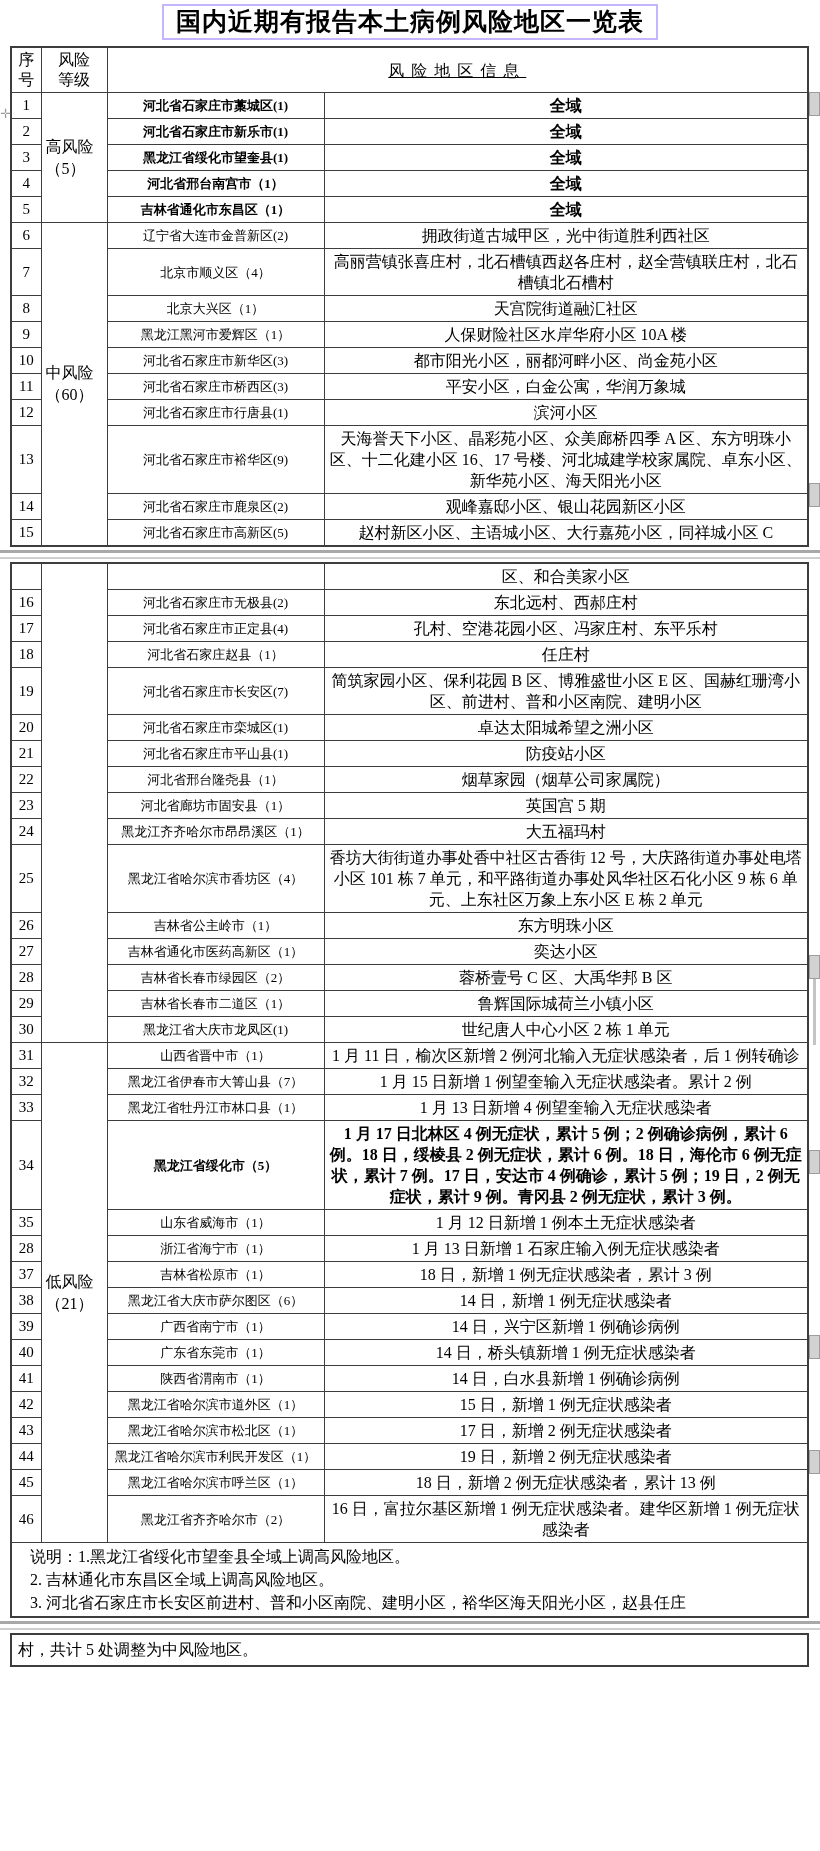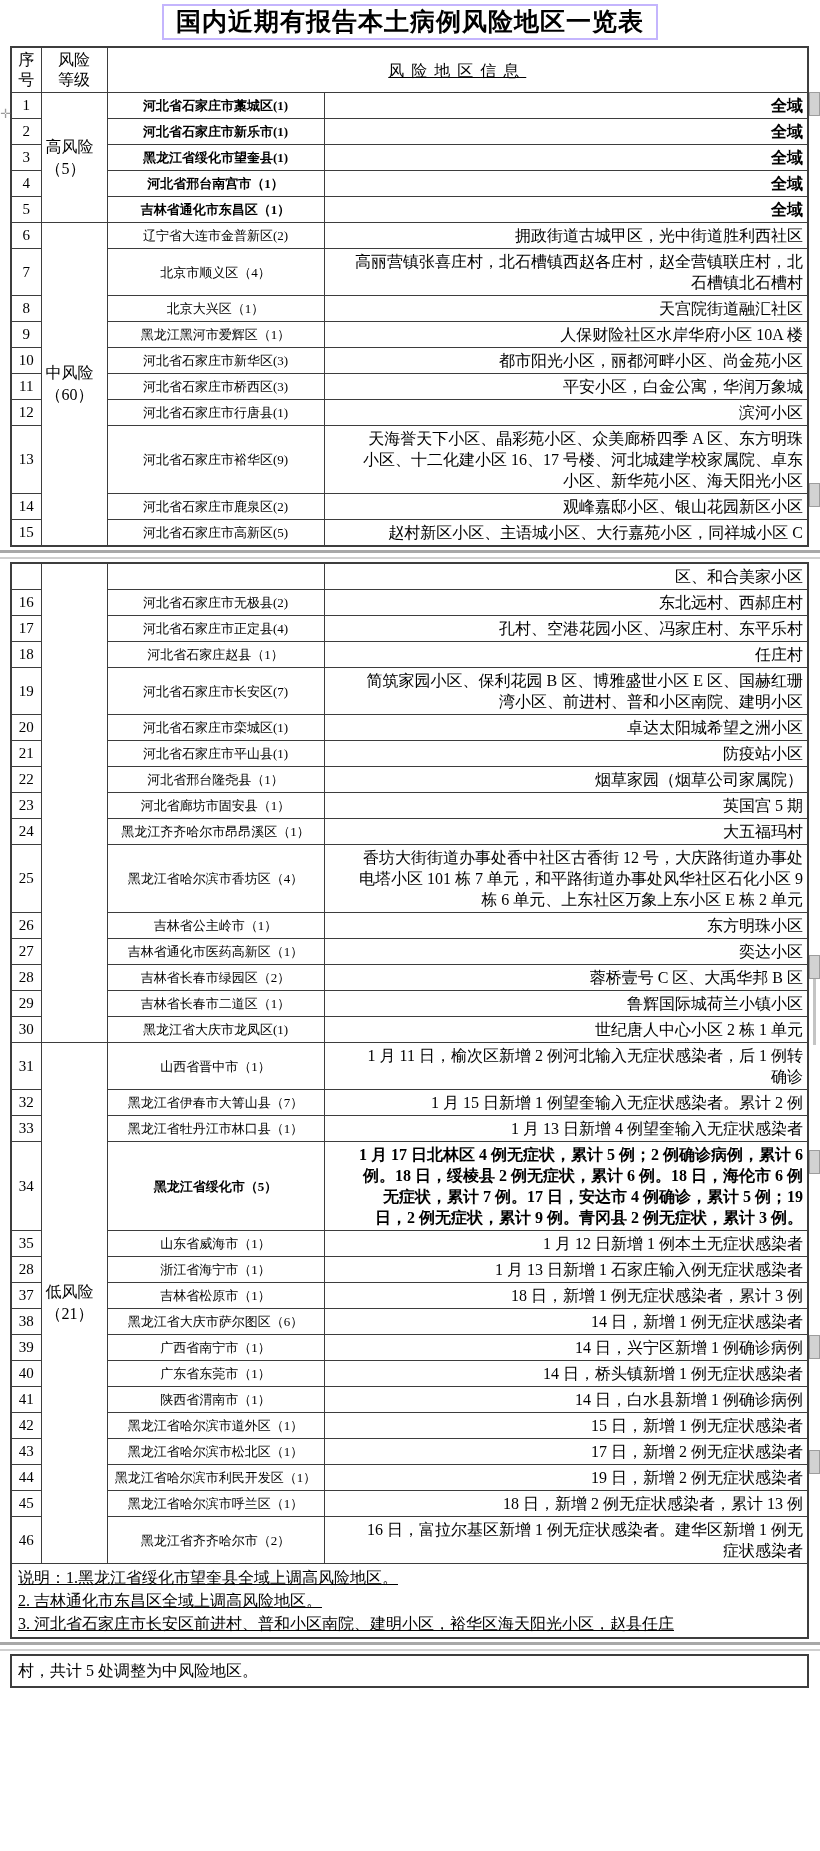--- a/index.html
+++ b/index.html
@@ -12,23 +12,23 @@
         border:2px solid #3d3d3d;}
   col.c-num{width:30px;} col.c-risk{width:66px;} col.c-region{width:217px;} col.c-info{width:484px;}
   th,td{border:1px solid #3d3d3d;font-size:16px;line-height:21px;padding:2px 4px;
         vertical-align:middle;word-break:break-all;}
   thead th{font-weight:normal;text-align:center;height:40px;font-size:16px;}
   th.h-level,th.h-num{white-space:pre-line;line-height:20px;}
   th.h-info{letter-spacing:7px;text-decoration:underline;}
   td.num{text-align:center;font-size:15px;font-family:"Liberation Serif",serif;}
   td.risk{text-align:left;line-height:22px;}
   td.region{text-align:center;font-size:13px;}
-  td.info{text-align:right;padding-left:28px;}
+  td.info{text-align:center;}
   tr.bold td.region,tr.bold td.info{font-weight:bold;}
-  td.notes{padding:2px 6px;line-height:23px;text-decoration:underline;}
+  td.notes{padding:2px 18px;line-height:23px;}
   td.notes div{white-space:normal;}
   .seam{height:15px;width:820px;position:relative;}
   .seam .l1{position:absolute;top:3px;left:0;width:820px;height:3px;background:#a8a8a8;}
   .seam .l2{position:absolute;top:10px;left:0;width:820px;height:2px;background:#cfcfcf;}
   .notes-cont{width:783px;margin-left:10px;border:2px solid #3d3d3d;padding:3px 6px;
               font-size:16px;line-height:24px;}
   .sb-frag{position:absolute;right:0;width:11px;height:24px;background:#d2d2d2;
            border:1px solid #9d9d9d;box-sizing:border-box;}
   .sb-line{position:absolute;right:4px;width:3px;background:#c4c4c4;}
   .stitch-plus{position:absolute;left:0px;top:108px;width:12px;height:12px;color:#9a9a9a;

